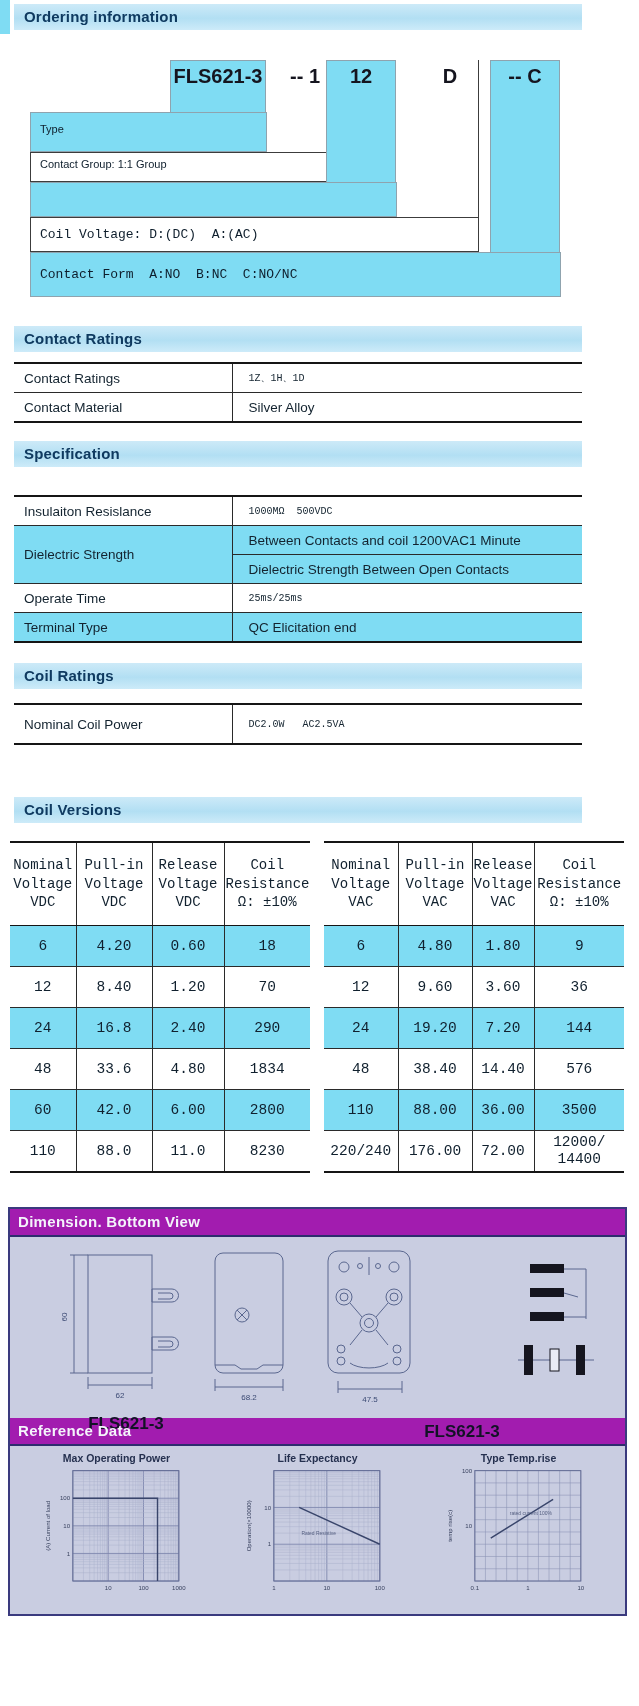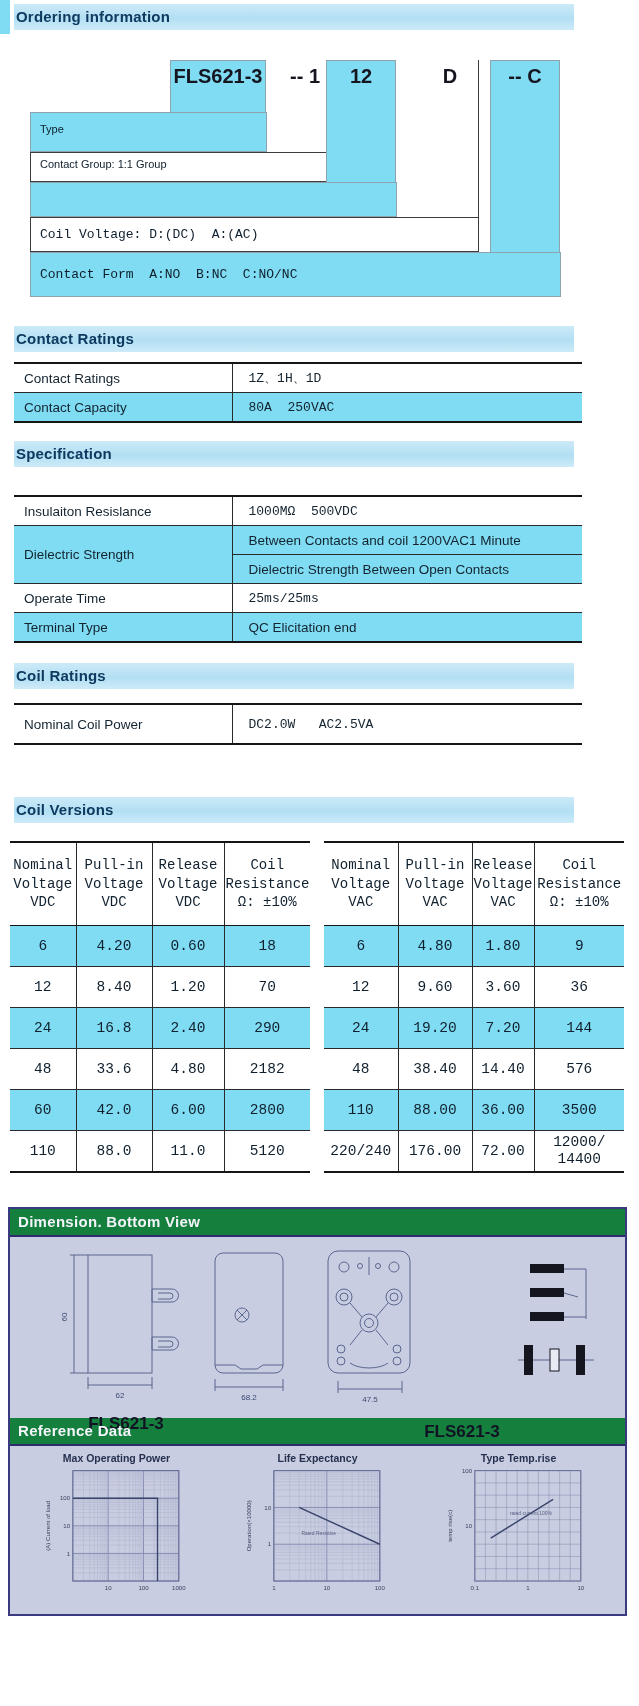--- a/index.html
+++ b/index.html
@@ -2,21 +2,21 @@
 <html><head>
 <meta charset="utf-8">
 <style>
   html,body{margin:0;padding:0;}
   body{
     width:639px;height:1706px;background:#ffffff;overflow:hidden;
     font-family:"Liberation Sans", sans-serif;color:#10202e;position:relative;
   }
   
   .sec-bar{
-    margin-left:14px;width:558px;height:26px;line-height:26px;padding-left:2px;
+    margin-left:14px;width:558px;height:26px;line-height:26px;padding-left:10px;
     background:linear-gradient(180deg,#cdeaf8 0%,#b2dff3 55%,#cdebf9 100%);
     color:#0f3a60;font-size:15px;font-weight:bold;letter-spacing:.2px;
   }
   #corner-strip{position:absolute;left:0;top:0;width:10px;height:34px;background:#7fdcf3;}
 
   
   #ordering-diagram{position:relative;height:245px;margin-top:25px;}
   .od{position:absolute;box-sizing:border-box;}
   .cyan-shape{background:#7fdcf3;border:1px solid #8fa3ae;}
   .white-band{background:#ffffff;border:1px solid #3c3c3c;}
@@ -30,21 +30,21 @@
     border-top:2px solid #151515;border-bottom:2px solid #151515;
   }
   .spec-table td{
     height:28px;padding:0 0 0 10px;font-size:13.5px;color:#13232f;
     border-top:1px solid #2a2a2a;vertical-align:middle;
   }
   .spec-table tr:first-child td{border-top:none;}
   .spec-table td.val{border-left:1px solid #2a2a2a;padding-left:16px;}
   .spec-table col.c1{width:218px;}
   .cyan-row{background:#7fdcf3;}
-  td.mono{font-family:"Liberation Mono","DejaVu Sans Mono",monospace;font-size:13px;white-space:pre;}
+  td.mono{font-family:"Liberation Mono","DejaVu Sans Mono",monospace;font-size:10px;white-space:pre;}
   #coil-ratings-table td{height:38px;}
 
   
   #coil-versions-wrap{display:flex;gap:14px;margin:18px 10px 0 10px;}
   .cv-table{
     border-collapse:collapse;table-layout:fixed;width:300px;
     border-top:2px solid #151515;border-bottom:2px solid #151515;
     font-family:"Liberation Mono","DejaVu Sans Mono",monospace;
   }
   .cv-table th{
@@ -57,21 +57,21 @@
     height:38px;font-size:14.5px;text-align:center;vertical-align:middle;
     border-left:1px solid #2a2a2a;border-top:1px solid #2a2a2a;white-space:pre-line;line-height:1.15;
   }
   .cv-table tbody tr:nth-child(odd){background:#7fdcf3;}
 
   
   #bottom-panel{
     margin:34px 8px 0 8px;width:619px;border:2px solid #3a3a7e;background:#c9cde1;box-sizing:border-box;
   }
   .dark-bar{
-    height:26px;line-height:26px;background:#15803d;color:#f4f4fb;
+    height:26px;line-height:26px;background:#a21caf;color:#f4f4fb;
     font-size:15px;font-weight:bold;padding-left:8px;letter-spacing:.3px;
     border-bottom:2px solid #2e2c6e;
   }
   #dim-area{height:181px;}
   #charts-row{display:flex;height:168px;padding:2px 6px 4px 6px;box-sizing:border-box;}
   .chart{flex:1;display:flex;flex-direction:column;align-items:center;}
   .chart-title{font-size:10.5px;font-weight:bold;color:#25304f;margin-top:4px;}
   .chart svg{width:162px;height:138px;}
 </style>
 </head>
@@ -118,23 +118,23 @@
 <table class="spec-table" style="margin-top:10px;">
   <colgroup>
       <col class="c1">
       <col>
     </colgroup>
   <tbody>
       <tr>
     <td>Contact Ratings</td>
     <td class="val mono">1Z、1H、1D</td>
   </tr>
-  <tr class="cyan-row">
-    <td>Contact Capacity</td>
-    <td class="val mono">80A  250VAC</td>
+  <tr>
+    <td>Contact Material</td>
+    <td class="val">Silver Alloy</td>
   </tr>
 </tbody>
   </table>
 
 <div class="sec-bar" style="margin-top:18px;">
   <span>Specification</span>
 </div>
 
 <table class="spec-table" style="margin-top:28px;">
   <colgroup>
@@ -225,33 +225,33 @@
         <tr>
           <td>24</td>
           <td>16.8</td>
           <td>2.40</td>
           <td>290</td>
         </tr>
         <tr>
           <td>48</td>
           <td>33.6</td>
           <td>4.80</td>
-          <td>2182</td>
+          <td>1834</td>
         </tr>
         <tr>
           <td>60</td>
           <td>42.0</td>
           <td>6.00</td>
           <td>2800</td>
         </tr>
         <tr>
           <td>110</td>
           <td>88.0</td>
           <td>11.0</td>
-          <td>5120</td>
+          <td>8230</td>
         </tr>
       </tbody>
   </table>
 
   <table class="cv-table">
     <colgroup>
         <col style="width:74px">
         <col style="width:74px">
         <col style="width:62px">
         <col style="width:90px">

